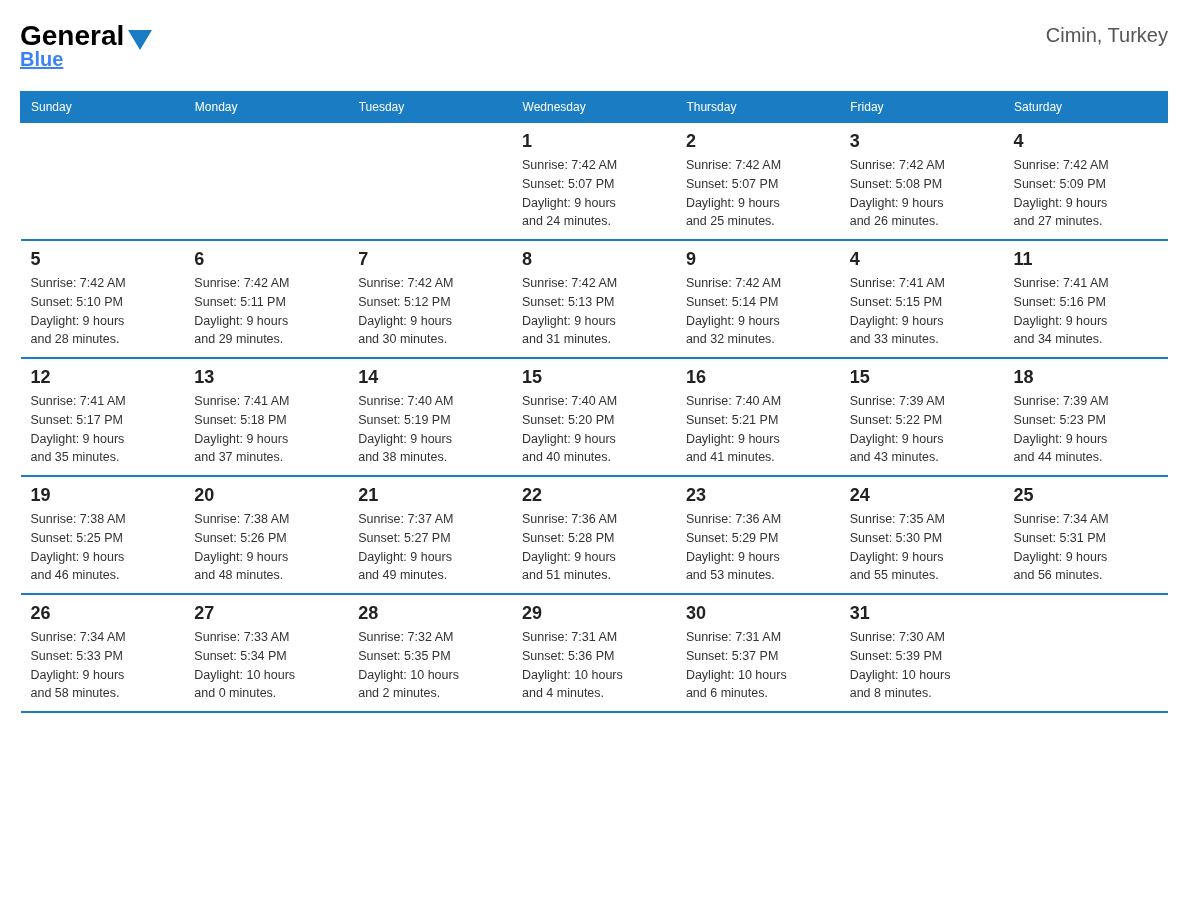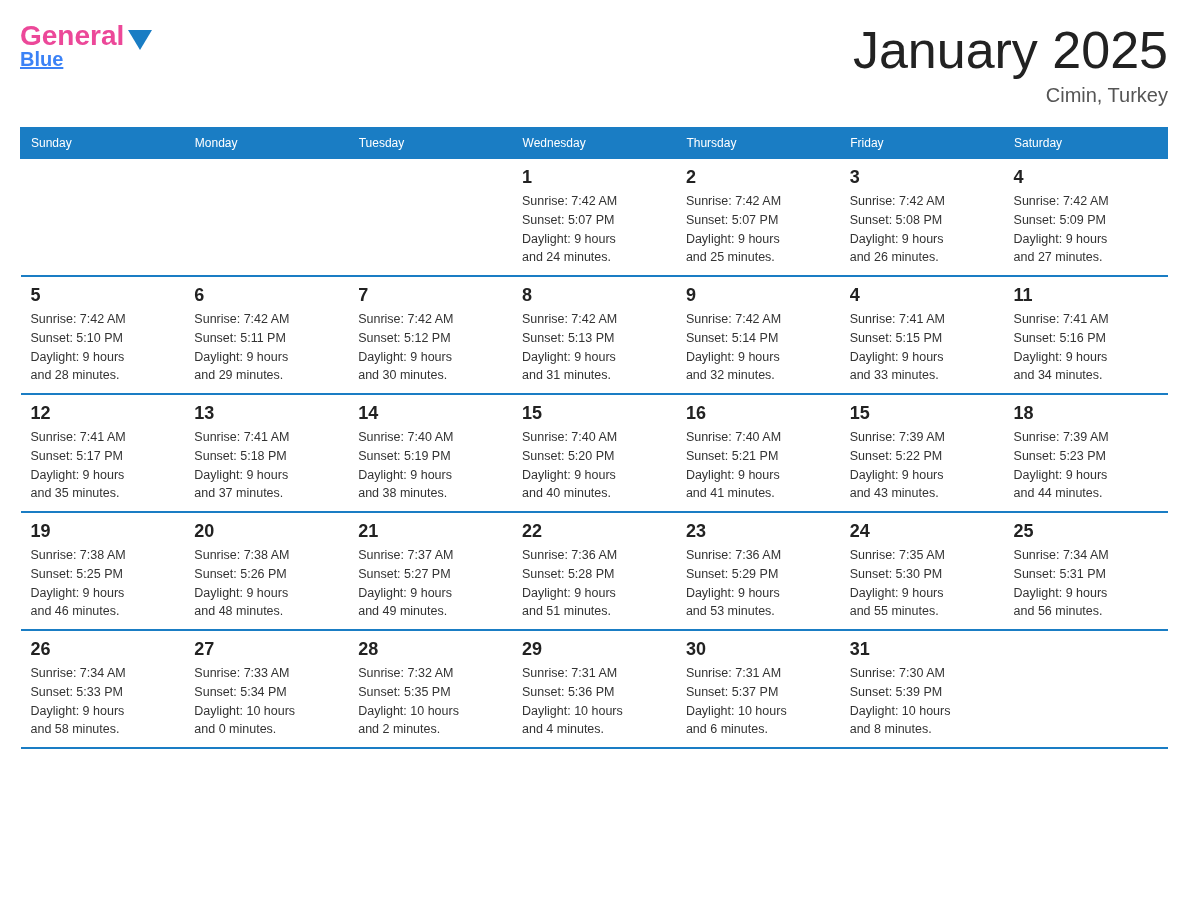--- a/index.html
+++ b/index.html
@@ -21,21 +21,21 @@
       flex-direction: column;
       align-items: flex-start;
     }
     .logo-top {
       display: flex;
       align-items: center;
     }
     .logo-general {
       font-size: 28px;
       font-weight: bold;
-      color: #ec4899;
+      color: #000000;
     }
     .logo-triangle {
       width: 0;
       height: 0;
       border-left: 12px solid transparent;
       border-right: 12px solid transparent;
       border-top: 20px solid #1a7dc4;
       margin-left: 4px;
       margin-top: 8px;
     }
@@ -104,21 +104,20 @@
 
 <div class="header">
   <div class="logo">
     <div class="logo-top">
       <span class="logo-general">General</span>
       <div class="logo-triangle"></div>
     </div>
     <span class="logo-blue">Blue</span>
   </div>
   <div class="title-section">
-    <div class="month-title">January 2025</div>
     <div class="location">Cimin, Turkey</div>
   </div>
 </div>
 
 <table>
   <thead>
     <tr>
     <th>Sunday</th>
         <th>Monday</th>
         <th>Tuesday</th>

